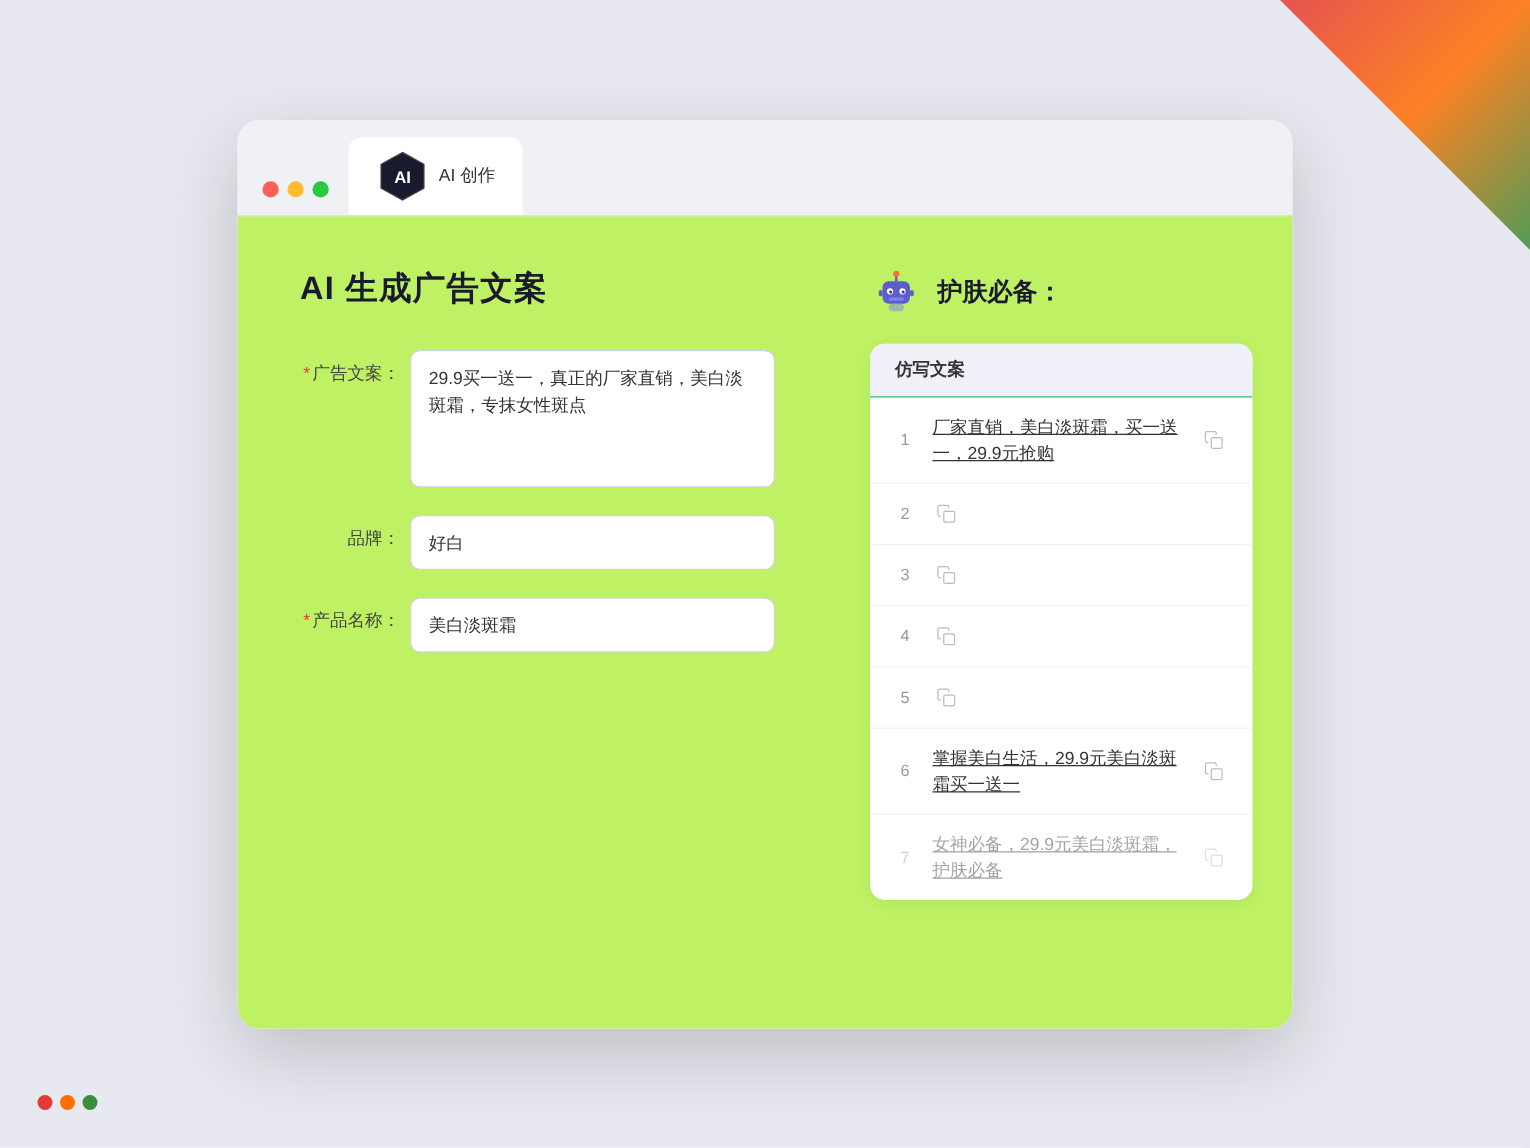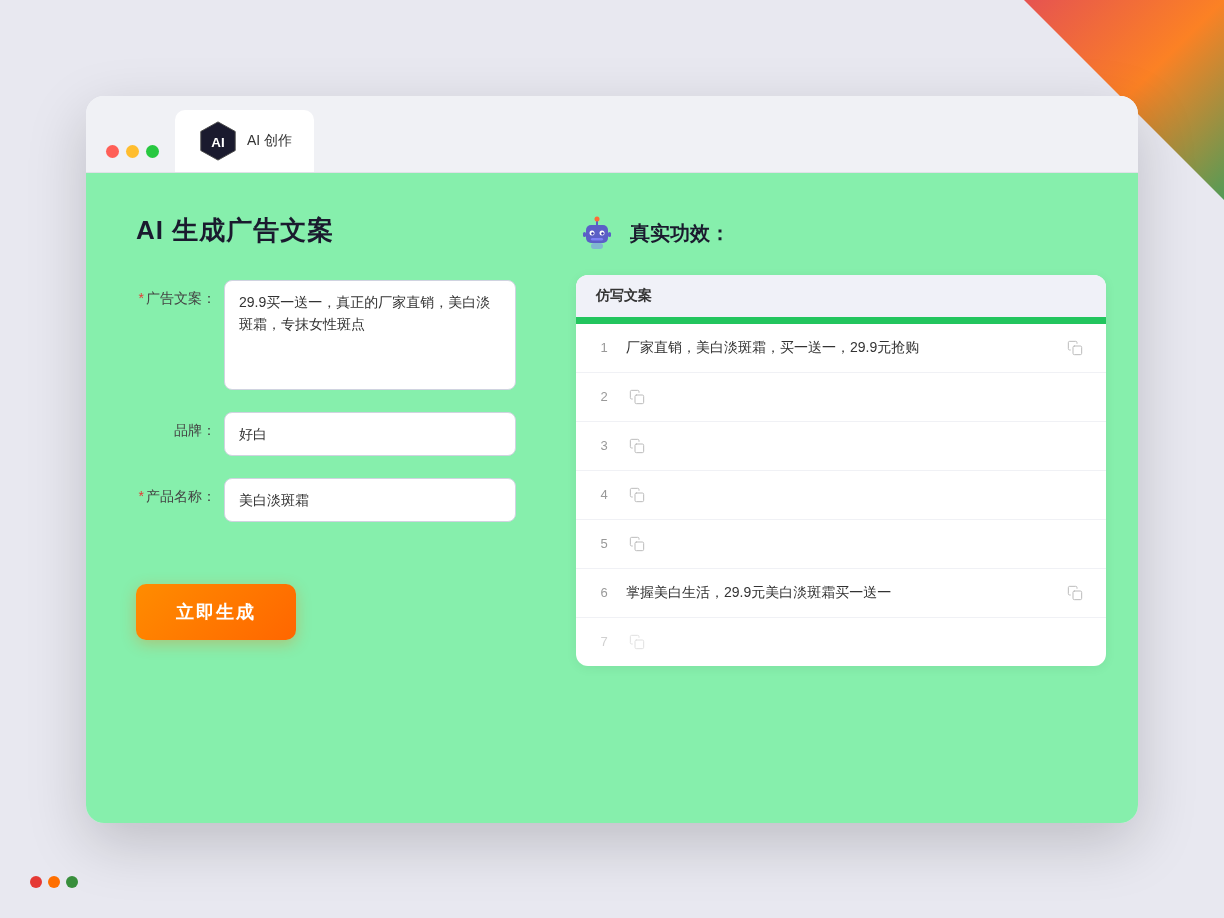--- a/index.html
+++ b/index.html
@@ -40,21 +40,21 @@
       background: #e53935;
     }
     .corner-dot:nth-child(2) { background: #ff6f00; }
     .corner-dot:nth-child(3) { background: #388e3c; }
 
     
     .browser-window {
       background: #f5f6fa;
       border-radius: 18px;
       box-shadow: 0 20px 60px rgba(0,0,0,0.18);
-      width: 1052px;
+      width: 844px;
       min-height: 700px;
       overflow: hidden;
       position: relative;
     }
 
     
     .title-bar {
       background: #f0f1f5;
       padding: 14px 20px 0 20px;
       display: flex;
@@ -89,22 +89,22 @@
       gap: 8px;
       font-size: 14px;
       color: #333;
       font-weight: 500;
     }
 
     
     .main-content {
       display: flex;
       padding: 40px 32px 40px 50px;
-      gap: 60px;
-      background: #86efac;
+      gap: 76px;
+      background: #bef264;
       min-height: 650px;
     }
 
     
     .left-panel {
       flex: 0 0 380px;
     }
     .page-title {
       font-size: 26px;
       font-weight: 700;
@@ -186,21 +186,21 @@
       border-radius: 12px;
       overflow: hidden;
       box-shadow: 0 2px 12px rgba(0,0,0,0.06);
     }
     .results-header {
       background: #f0f1f8;
       padding: 12px 20px;
       font-size: 14px;
       font-weight: 600;
       color: #333;
-      border-bottom: 7px solid #22c55e;
+      border-bottom: 1px solid #22c55e;
     }
     .result-row {
       display: flex;
       align-items: center;
       padding: 13px 20px;
       border-bottom: 1px solid #f0f1f5;
       gap: 14px;
     }
     .result-row:last-child {
       border-bottom: none;
@@ -210,20 +210,21 @@
       font-size: 13px;
       color: #999;
       min-width: 16px;
       text-align: center;
     }
     .result-text {
       flex: 1;
       font-size: 14px;
       color: #333;
       line-height: 1.5;
+      text-decoration: underline;
     }
     .copy-icon {
       width: 22px;
       height: 22px;
       color: #bbb;
       cursor: pointer;
       flex-shrink: 0;
       display: flex;
       align-items: center;
       justify-content: center;
@@ -286,21 +287,20 @@
 
       
       <div class="form-row">
         <label class="form-label">
           <span class="required-star">*</span><span>产品名称：</span>
         </label>
         <input type="text" class="form-input" value="美白淡斑霜" style="">
       </div>
 
       
-      <button class="generate-btn">立即生成</button>
     </div>
 
     <div class="right-panel">
       <div class="right-header">
 
         <svg class="robot-svg" width="42" height="42" viewBox="0 0 42 42">
 
           <rect x="10" y="12" width="22" height="18" rx="5" fill="#5b5fc7"></rect>
 
           <circle cx="16" cy="20" r="2.5" fill="#fff"></circle>
@@ -311,21 +311,21 @@
           <rect x="15" y="25" width="12" height="2.5" rx="1.2" fill="#7c7ff5"></rect>
 
           <line x1="21" y1="12" x2="21" y2="7" stroke="#5b5fc7" stroke-width="2"></line>
           <circle cx="21" cy="6" r="2.5" fill="#ff6b35"></circle>
 
           <rect x="7" y="19" width="3" height="5" rx="1.5" fill="#5b5fc7"></rect>
           <rect x="32" y="19" width="3" height="5" rx="1.5" fill="#5b5fc7"></rect>
 
           <rect x="15" y="30" width="12" height="6" rx="3" fill="#7c7ff5" opacity="0.5"></rect>
         </svg>
-        <span class="right-title">真实功效：</span>
+        <span class="right-title">护肤必备：</span>
       </div>
 
       <div class="results-table">
         <div class="results-header">仿写文案</div>
 
         <div id="results-container">
             <div class="result-row">
               <span class="result-num">1</span>
               <span class="result-text">厂家直销，美白淡斑霜，买一送一，29.9元抢购</span>
               <span class="copy-icon">
@@ -376,20 +376,21 @@
               <span class="result-text">掌握美白生活，29.9元美白淡斑霜买一送一</span>
               <span class="copy-icon">
                 <svg viewBox="0 0 24 24" width="16" height="16" fill="none" stroke="#bbb" stroke-width="1.5" stroke-linecap="round" stroke-linejoin="round">
       <rect x="9" y="9" width="13" height="13" rx="2"></rect>
       <path d="M5 15H4a2 2 0 0 1-2-2V4a2 2 0 0 1 2-2h9a2 2 0 0 1 2 2v1"></path>
     </svg>
               </span>
             </div>
             <div class="result-row">
               <span class="result-num">7</span>
+              <span class="result-text">女神必备，29.9元美白淡斑霜，护肤必备</span>
               <span class="copy-icon">
                 <svg viewBox="0 0 24 24" width="16" height="16" fill="none" stroke="#bbb" stroke-width="1.5" stroke-linecap="round" stroke-linejoin="round">
       <rect x="9" y="9" width="13" height="13" rx="2"></rect>
       <path d="M5 15H4a2 2 0 0 1-2-2V4a2 2 0 0 1 2-2h9a2 2 0 0 1 2 2v1"></path>
     </svg>
               </span>
             </div>
           </div>
       </div>
     </div>

